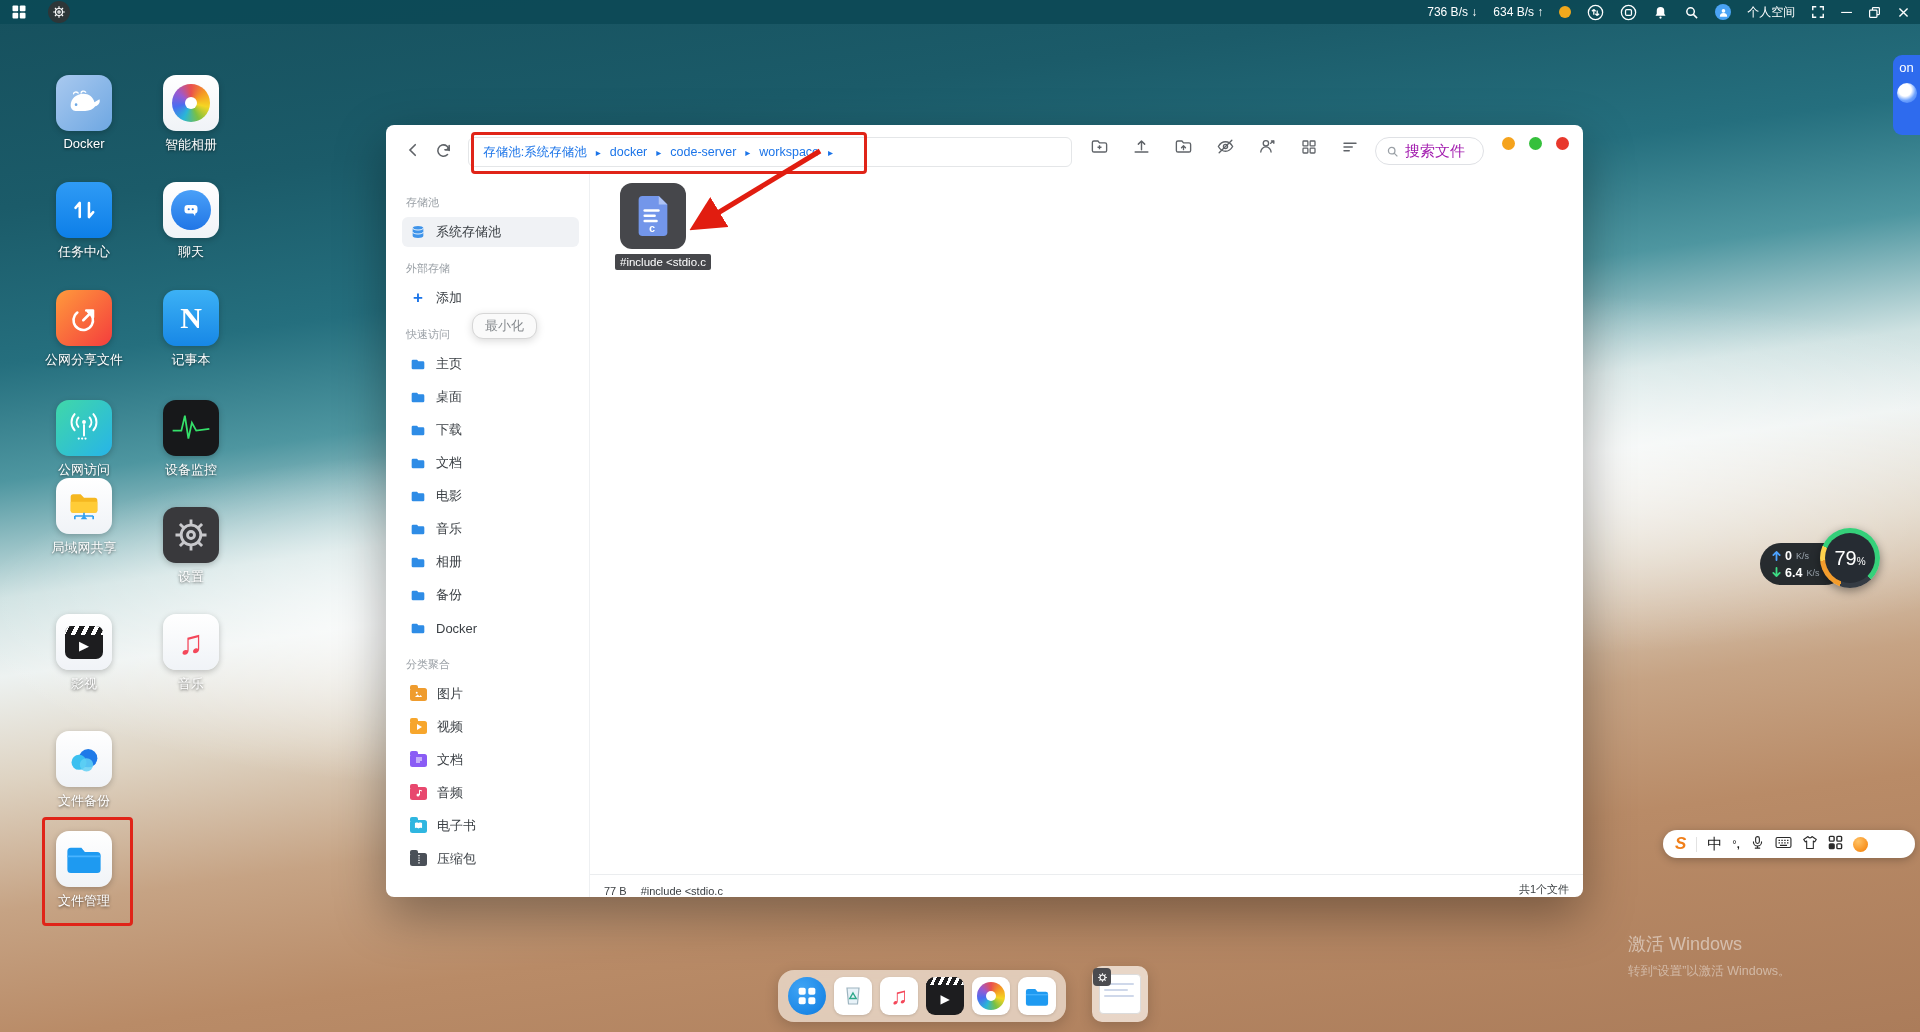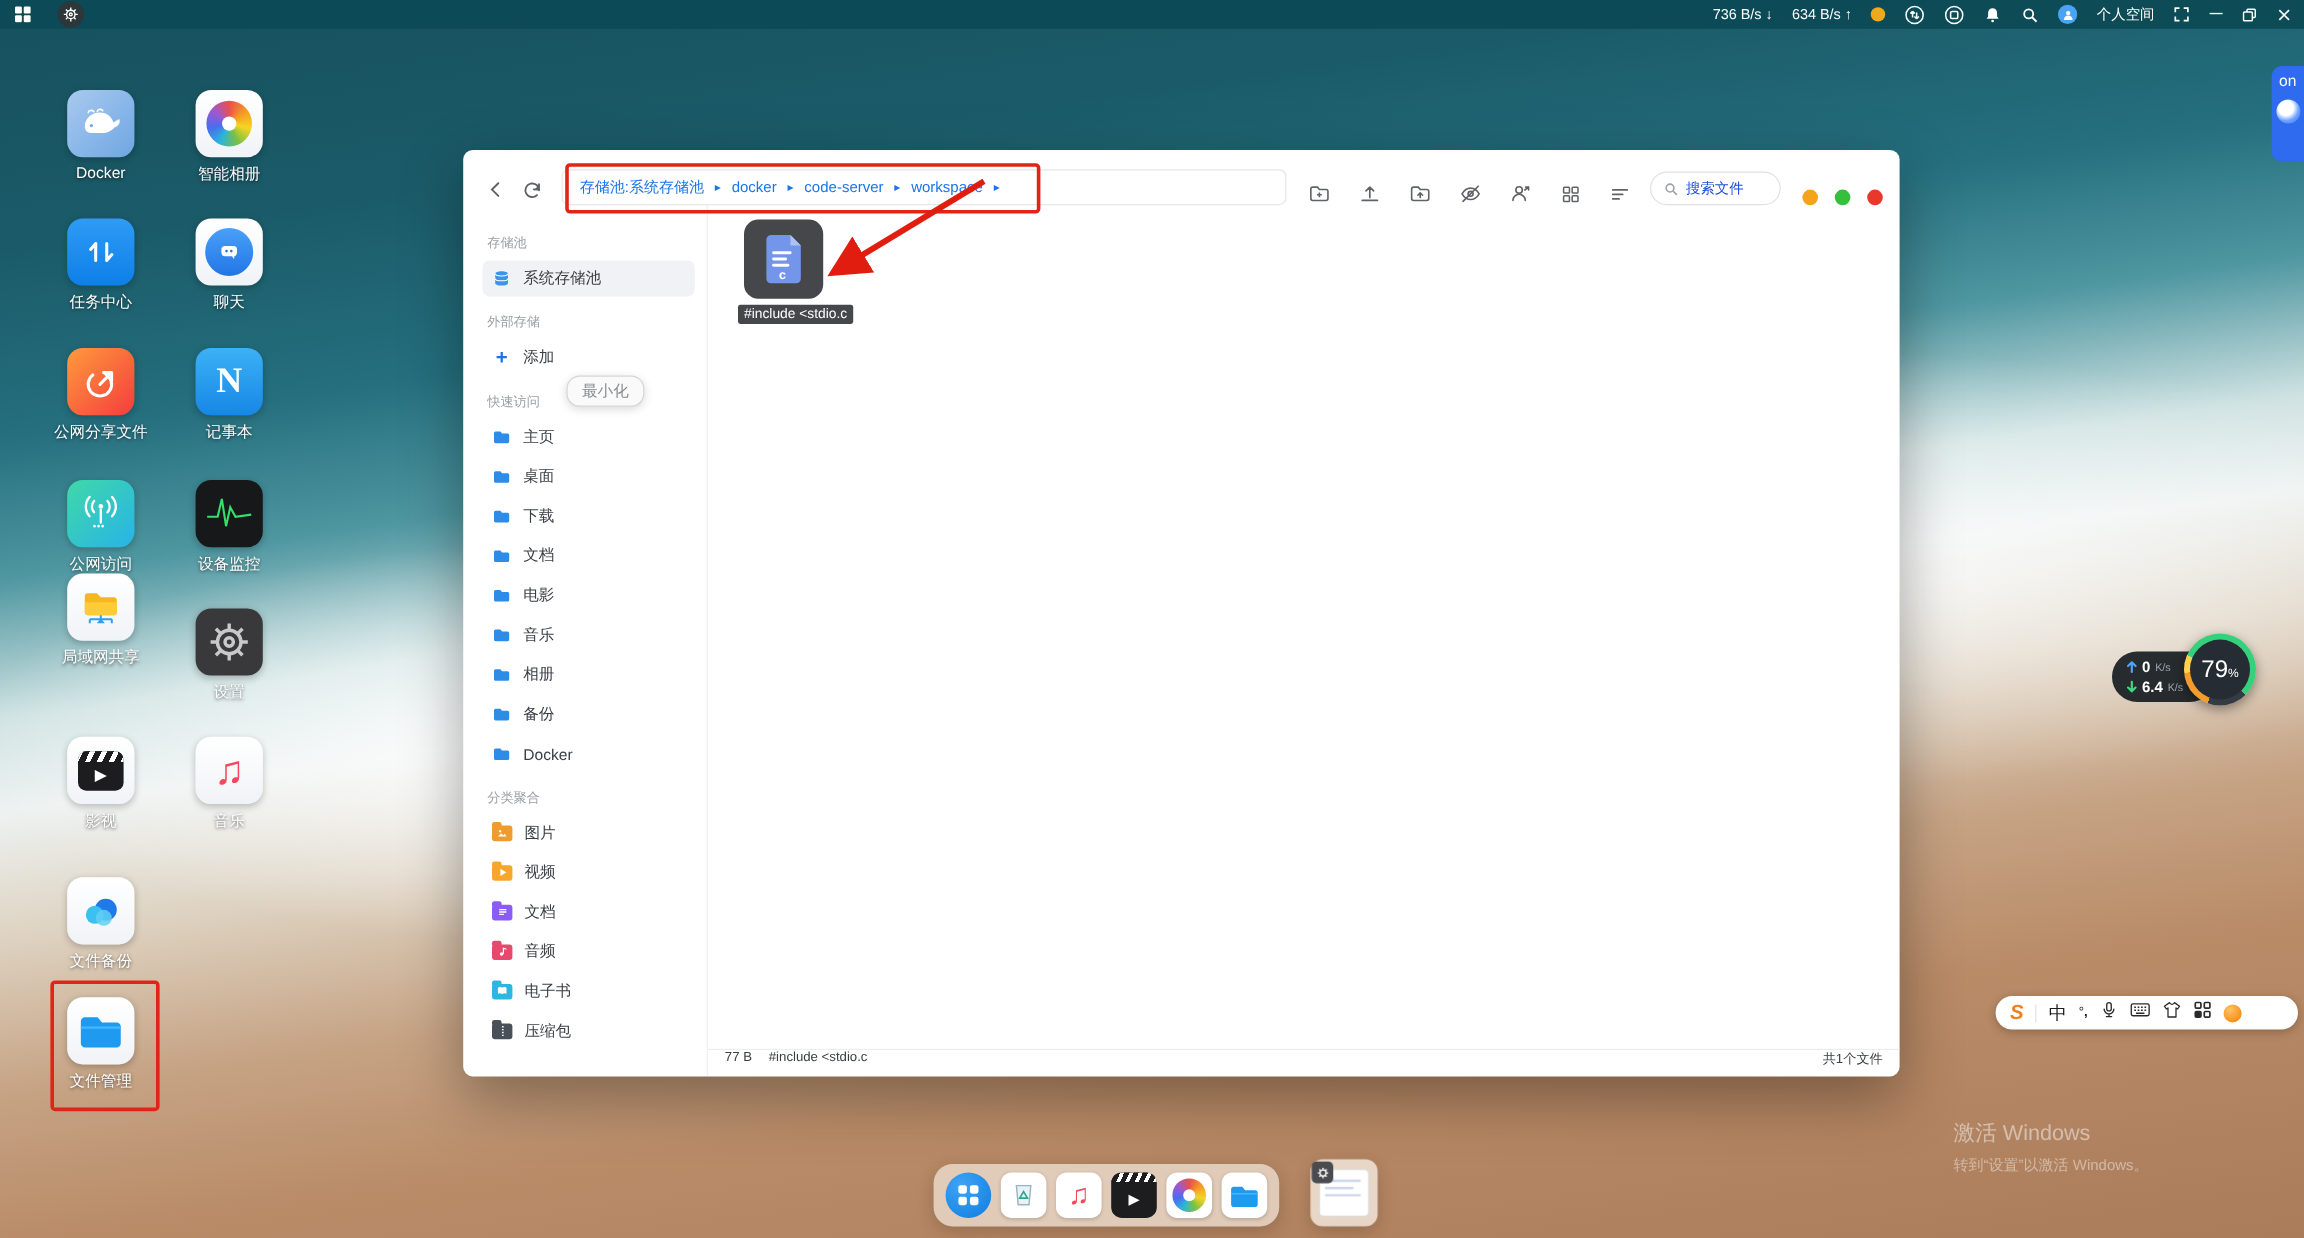--- a/index.html
+++ b/index.html
@@ -51,31 +51,31 @@
     display:flex;align-items:center;justify-content:center}
   .clap::before{content:"";position:absolute;top:0;left:0;right:0;height:9px;border-radius:7px 7px 0 0;
     background:repeating-linear-gradient(115deg,#fff 0 4px,#1d1d1f 4px 9px)}
   .clap .play{color:#fff;font-size:13px;margin-top:7px}
   .note-glyph{font-size:34px;color:#f4475a;line-height:1}
   .redbox{position:absolute;border:3px solid #e02418;border-radius:4px;z-index:40;pointer-events:none}
 
   
   #window{position:absolute;left:386px;top:125px;width:1197px;height:772px;background:#fff;
     border-radius:8px;box-shadow:0 18px 50px rgba(0,0,0,.35);z-index:10}
-  .w-header{height:46px;display:flex;align-items:flex-end;padding:0 14px;box-sizing:border-box}
+  .w-header{height:46px;display:flex;align-items:flex-start;padding:12px 14px;box-sizing:border-box}
   .nav-ico{width:26px;height:26px;display:flex;align-items:center;justify-content:center;margin-right:6px}
   .addr{position:relative;width:624px;height:30px;border:1px solid #e4e6e8;border-radius:6px;
     display:flex;align-items:center;padding:0 14px;margin-left:6px;box-sizing:border-box}
   .crumb{color:#1b74e8;font-size:12.5px;white-space:nowrap}
   .csep{color:#1b74e8;font-size:10px;margin:0 9px}
   .tb-icons{display:flex;gap:23px;margin-left:18px;align-items:center}
   .tb-icons svg{display:block}
   .search{margin-left:16px;width:112px;height:28px;border:1px solid #dfe1e5;border-radius:14px;
     display:flex;align-items:center;gap:6px;padding:0 10px;box-sizing:border-box}
-  .search span{color:#1d4ed8;font-size:12px}
+  .search span{color:#a21caf;font-size:15px}
   .lights{display:flex;gap:14px;margin-left:18px;align-items:center}
   .light{width:13px;height:13px;border-radius:50%}
 
   .w-body{position:absolute;top:46px;left:0;right:0;bottom:0;display:flex;overflow:hidden}
   .sidebar{width:204px;border-right:1px solid #eef0f2;padding:10px 10px 0 16px;box-sizing:border-box}
   .sec{font-size:11px;color:#9aa0a6;margin:14px 0 7px 4px}
   .s-item{height:30px;display:flex;align-items:center;gap:10px;padding:0 8px;border-radius:6px;
     font-size:13px;color:#3a3f44;margin-bottom:3px;white-space:nowrap}
   .s-item.sel{background:#f0f2f5}
   .add-plus{color:#1b74e8;font-size:17px;font-weight:bold;width:16px;text-align:center}
@@ -85,21 +85,21 @@
   .tooltip{position:absolute;left:86px;top:188px;background:#fafafa;border:1px solid #d6d6d6;
     border-radius:11px;box-shadow:0 2px 8px rgba(0,0,0,.15);color:#85898d;font-size:13px;
     padding:3px 12px;z-index:20;white-space:nowrap}
 
   .main{flex:1;position:relative}
   .file-tile{position:absolute;left:30px;top:12px;width:66px;height:66px;background:#46474b;
     border-radius:12px;display:flex;align-items:center;justify-content:center}
   .file-label{position:absolute;left:25px;top:83px;background:#46474b;color:#fff;font-size:11.5px;
     padding:2px 5px;border-radius:2px;white-space:nowrap}
   .statusbar{position:absolute;left:0;right:0;bottom:0;height:23px;border-top:1px solid #ebedef;
-    display:flex;align-items:flex-start;padding:0 14px;font-size:11px;color:#3c4043;box-sizing:border-box}
+    display:flex;align-items:flex-end;padding:0 14px;font-size:11px;color:#3c4043;box-sizing:border-box}
   .statusbar .gap{width:14px}
   .statusbar .right{margin-left:auto}
 
   
   #dock{position:absolute;left:778px;top:970px;height:52px;z-index:15;display:flex;align-items:center;
     gap:8px;padding:0 10px;border-radius:16px;background:rgba(252,245,238,.62);backdrop-filter:blur(8px);
     box-shadow:0 4px 14px rgba(0,0,0,.18)}
   .dk{width:38px;height:38px;border-radius:9px;display:flex;align-items:center;justify-content:center}
   .dk-launch{background:radial-gradient(circle at 35% 30%,#3fa4f5,#0e7ce0);border-radius:50%}
   .dk-white{background:#fff;box-shadow:0 1px 3px rgba(0,0,0,.15)}

